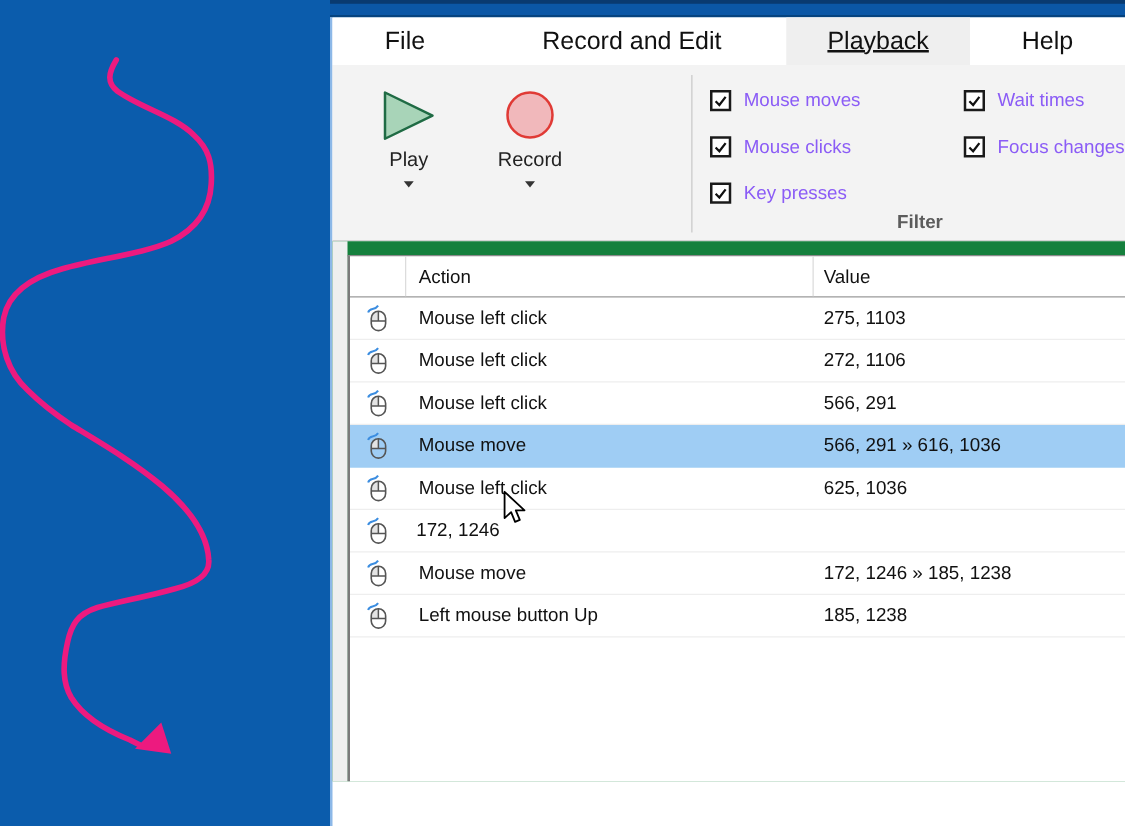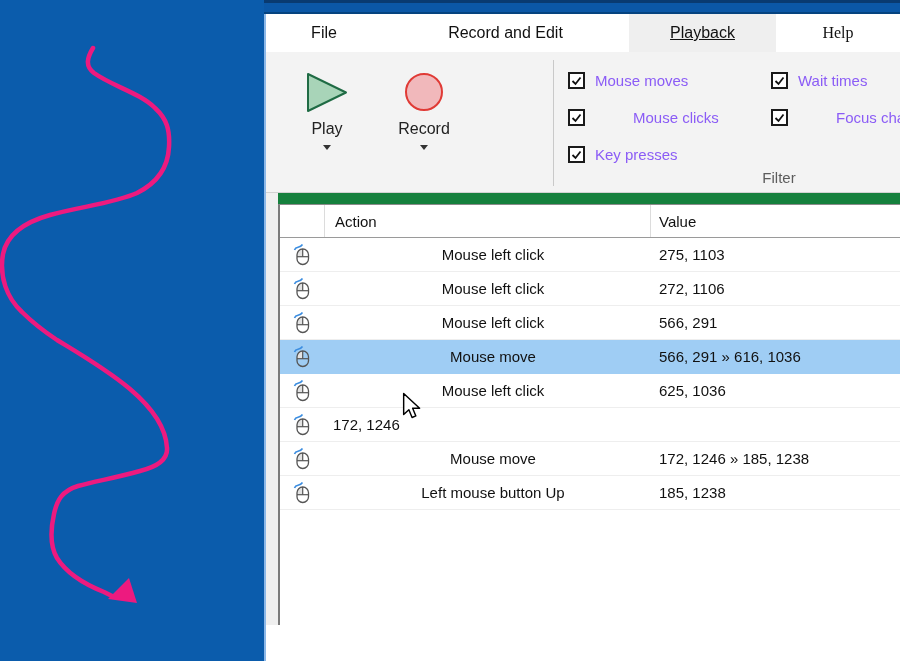--- a/index.html
+++ b/index.html
@@ -13,58 +13,58 @@
   .top-strip { position:absolute; left:264px; top:0; width:636px; height:14px;
     background:#0b57a6; border-top:3px solid #093a70; border-bottom:2px solid #05437f; }
 
   
   .window { position:absolute; left:264px; top:14px; width:636px; height:647px;
     border-left:2px solid #8cb8e8; background:#fff; }
 
   .titlebar { height:36px; background:#0d79d8; display:flex; align-items:center; padding-left:9px; }
   .title-text { color:#fff; font-size:15px; margin-left:9px; letter-spacing:.2px; }
 
-  .tabbar { height:38px; background:#fff; display:flex; font-size:16px; color:#111; }
+  .tabbar { height:38px; background:#fff; display:flex; font-size:20px; color:#111; }
   .tab { display:flex; align-items:center; justify-content:center; cursor:default; }
-  .tab-file { width:116px; } .tab-rec { width:247px; } .tab-playback { width:147px;text-decoration:underline; } .tab-help { flex:1;font-family:Liberation Serif, serif; }
+  .tab-file { width:116px; } .tab-rec { width:247px; } .tab-playback { width:147px;text-decoration:underline; } .tab-help { flex:1; }
   .tab.active { background:#efefef; }
 
   .ribbon { height:141px; background:#f3f3f3; border-bottom:1px solid #d2d2d2; position:relative; }
   .big-btn { position:absolute; top:20px; display:flex; flex-direction:column; align-items:center; }
   .btn-play { left:28px; width:66px; }
   .btn-record { left:122px; width:72px; }
   .btn-stop { left:220px; width:55px; }
   .shape-wrap { height:40px; display:flex; align-items:center; justify-content:center; }
   .big-label { font-size:16px; color:#222; margin-top:7px; line-height:20px; }
   .caret-down { width:0; height:0; border-left:4px solid transparent; border-right:4px solid transparent;
     border-top:5px solid #333; margin-top:6px; }
   .v-divider { position:absolute; left:287px; top:8px; width:1px; height:126px; background:#c9c9c9; }
 
   .cb-row { position:absolute; display:flex; align-items:center; white-space:nowrap; }
   .cb-c1 { left:302px; } .cb-c2 { left:505px; }
-  .cb-r0 { top:20px; } .cb-r1 { top:57px;gap:38px; } .cb-r2 { top:94px; }
+  .cb-r0 { top:20px; } .cb-r1 { top:57px; } .cb-r2 { top:94px; }
   .checkbox { width:17px; height:17px; border:2px solid #1a1a1a; background:#fff;
     display:flex; align-items:center; justify-content:center; }
   .cb-label { font-size:15px; color:#8b5cf6; margin-left:10px; }
-  .filter-caption { position:absolute; left:473px; top:117px; width:80px; text-align:center;
-    font-size:15px; color:#5c5c5c; }
+  .filter-caption { position:absolute; left:430px; top:117px; width:80px; text-align:center;
+    font-size:15px; color:#5c5c5c;font-weight:bold; }
 
   .content { height:432px; background:#15803d; position:relative; }
   .gutter { position:absolute; left:0; top:0; width:12px; height:100%; background:#efefef; }
   .table { position:absolute; left:12px; top:11px; width:624px; height:421px;
     border-left:2px solid #7a7a7a; border-top:1px solid #8a8a8a; background:#fff; }
   .thead { height:33px; display:flex; border-bottom:1px solid #9a9a9a; font-size:15px; color:#111; }
   .th-icon { width:45px; border-right:1px solid #dcdcdc; }
   .th-action { width:326px; border-right:1px solid #dcdcdc; padding-left:10px; line-height:33px; }
   .th-value { flex:1; padding-left:8px; line-height:33px; }
   .trow { height:34px; display:flex; align-items:center; border-bottom:1px solid #eeeeee;
     font-size:15px; color:#111; }
   .trow.selected { background:#9fcdf4; border-bottom-color:#9fcdf4; }
   .cell-icon { width:45px; display:flex; justify-content:center; }
-  .cell-action { width:326px; padding-left:10px;text-align:center; }
+  .cell-action { width:326px; padding-left:10px; }
   .cell-value { flex:1; padding-left:8px; white-space:nowrap; }
 
   #cursor { position:absolute; left:402px; top:392px; z-index:10; }
 </style>
 </head>
 <body>
 
 <svg id="trail" width="264" height="661" viewBox="0 0 264 661">
   <path d="M93,48 C87,58 85,66 94,73 C112,86 140,93 155,108 C167,119 170,130 169,147
            C168,168 157,183 137,193 C115,203 78,207 50,215 C25,222 7,234 3,254

